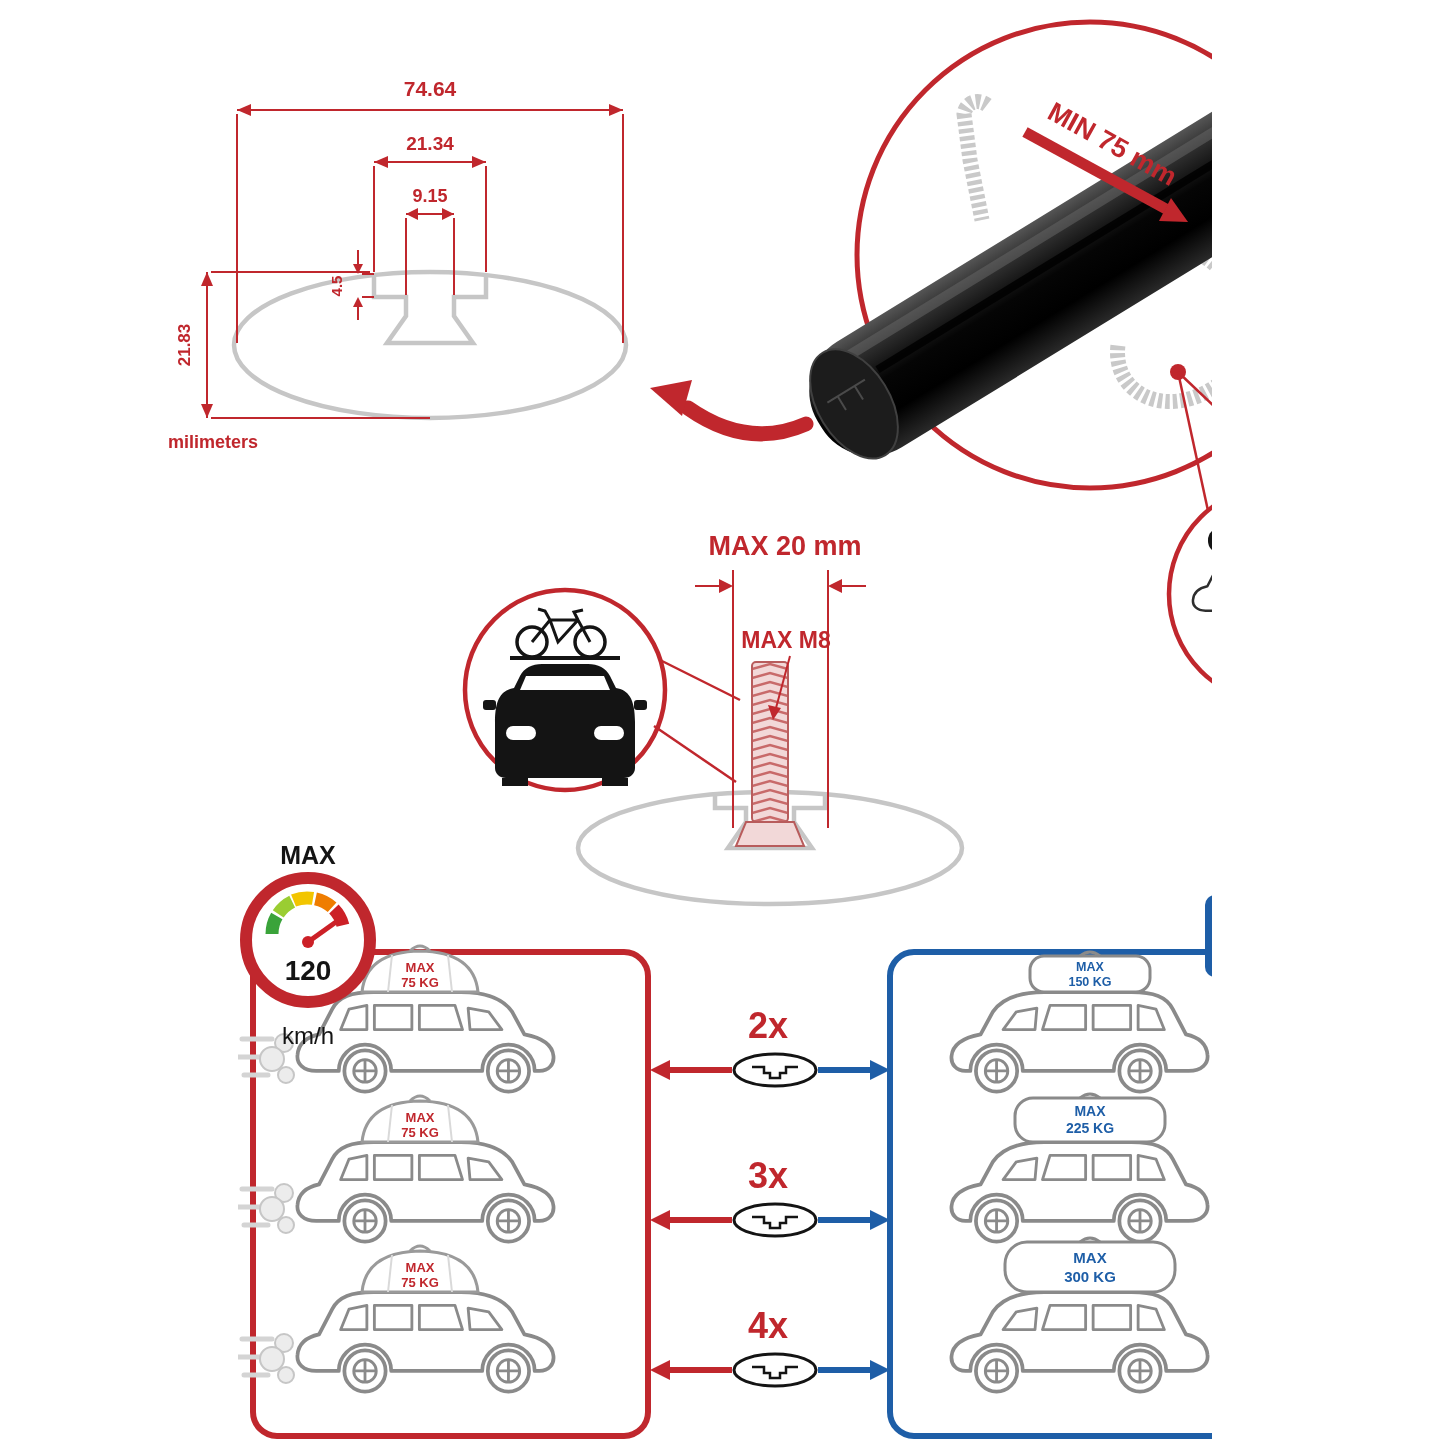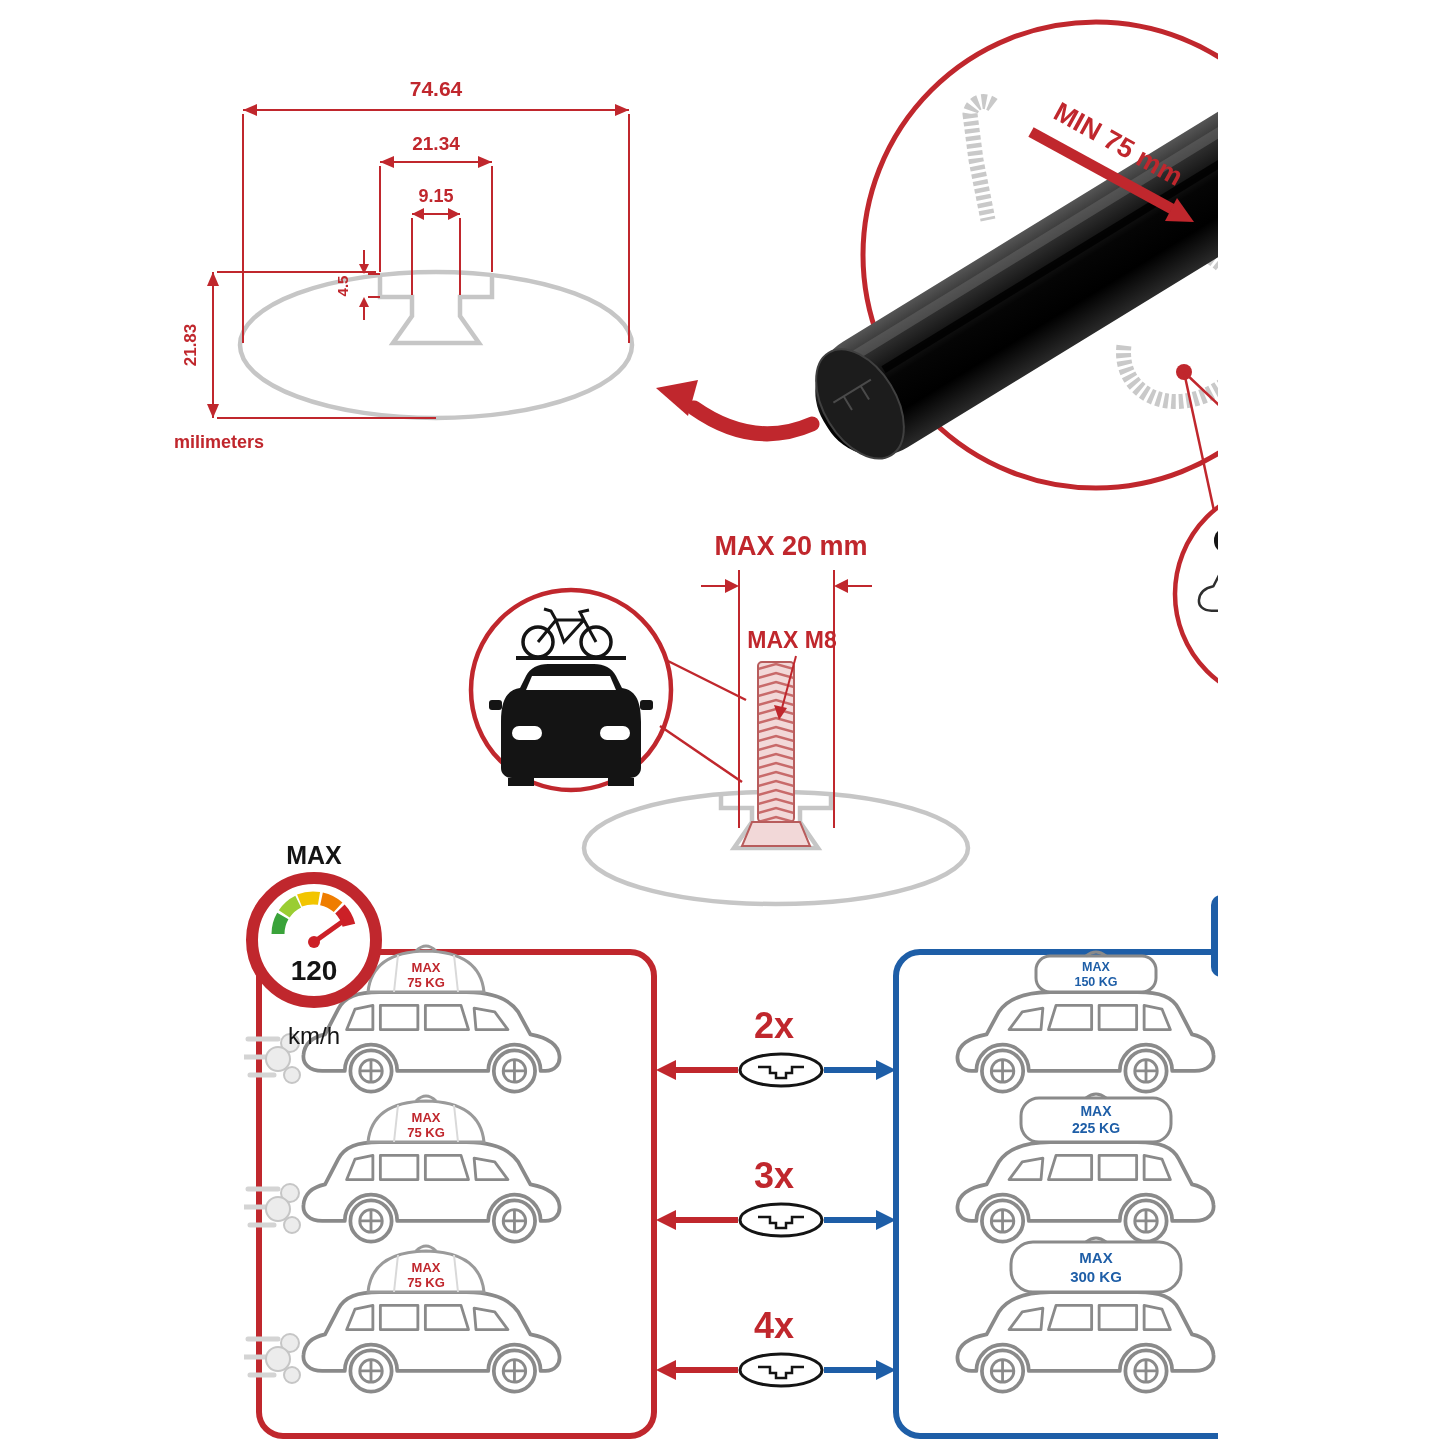--- a/index.html
+++ b/index.html
@@ -1,17 +1,17 @@
 <!DOCTYPE html>
 <html><head>
 <meta charset="utf-8">
 <style>
   html,body{margin:0;padding:0;background:#fff;}
   .stage{position:relative;width:1212px;height:1445px;background:#fff;overflow:hidden;
-         font-family:"Liberation Sans",sans-serif;margin-left:6px;}
+         font-family:"Liberation Sans",sans-serif;}
   svg{position:absolute;overflow:visible;}
   text{font-family:"Liberation Sans",sans-serif;}
   .dim-t{fill:#c0272d;font-weight:bold;}
   .red-t{fill:#c0272d;font-weight:bold;}
   .blue-t{fill:#1e5ea7;font-weight:bold;}
   .blk-t{fill:#141414;font-weight:bold;}
 </style>
 </head>
 <body>
 

